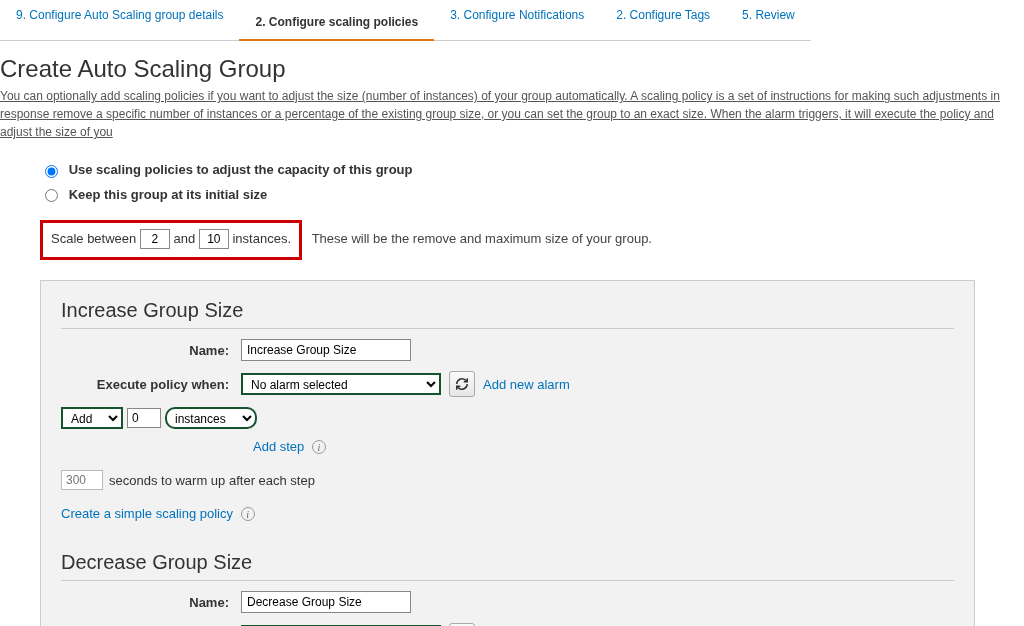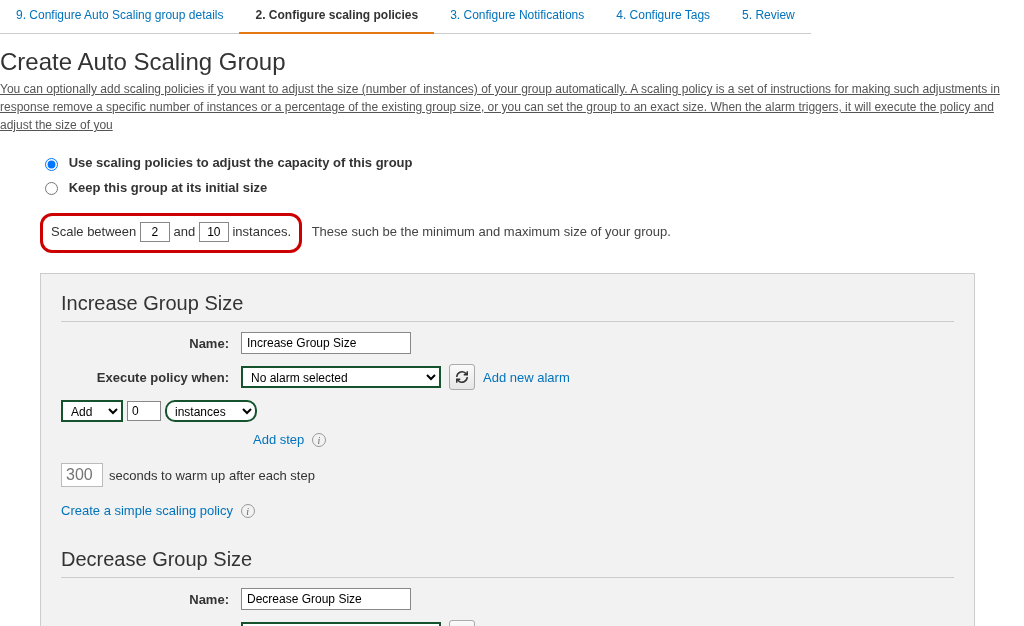--- a/index.html
+++ b/index.html
@@ -21,20 +21,21 @@
     color: #0073bb;
     font-size: 12px;
     border-bottom: 1px solid #ccc;
     cursor: pointer;
     white-space: nowrap;
   }
   .wizard-step.active {
     color: #333;
     border-bottom: 2px solid #e47911;
     font-weight: bold;
+    margin-top: 7px;
   }
   .page-title {
     font-size: 24px;
     font-weight: normal;
     color: #333;
     margin: 14px 0 4px 0;
   }
   .page-desc {
     font-size: 12px;
     color: #555;
@@ -62,21 +63,21 @@
     margin-left: 40px;
     font-size: 13px;
     margin-bottom: 20px;
     position: relative;
   }
   .scale-between-inner {
     display: inline-block;
     position: relative;
     padding: 6px 8px 8px 8px;
     border: 3px solid #cc0000;
-    border-radius: 12px;
+    border-radius: 0;
   }
   .small-num {
     width: 30px;
     text-align: center;
     font-size: 12px;
     padding: 2px;
     border: 1px solid #888;
   }
   .hint-text {
     font-size: 13px;
@@ -158,37 +159,37 @@
     font-size: 10px;
     line-height: 14px;
     text-align: center;
     color: #666;
     margin-left: 4px;
     font-style: italic;
     font-family: Georgia, serif;
   }
   .warmup-input {
     width: 42px;
-    font-size: 16px;
+    font-size: 12px;
     padding: 2px 4px;
     border: 1px solid #bbb;
     color: #999;
   }
   .simple-policy-link {
     margin: 16px 0 30px 0;
   }
 </style>
 </head>
 <body>
 
 <div class="wizard-steps">
   <div class="wizard-step">9. Configure Auto Scaling group details</div>
   <div class="wizard-step active">2. Configure scaling policies</div>
   <div class="wizard-step">3. Configure Notifications</div>
-  <div class="wizard-step">4. Configure Tags</div>
+  <div class="wizard-step">2. Configure Tags</div>
   <div class="wizard-step">5. Review</div>
 </div>
 
 <h1 class="page-title">Create Auto Scaling Group</h1>
 <div class="page-desc">You can optionally add scaling policies if you want to adjust the size (number of instances) of your group automatically. A scaling policy is a set of instructions for making such adjustments in response remove a specific number of instances or a percentage of the existing group size, or you can set the group to an exact size. When the alarm triggers, it will execute the policy and adjust the size of you</div>
 
 <div class="radio-group">
   <div class="radio-row">
     <input type="radio" name="mode" checked="" style="">
     <label>Use scaling policies to adjust the capacity of this group</label>
@@ -200,21 +201,21 @@
 </div>
 
 <div class="scale-between-wrap">
   <span class="scale-between-inner">
     <span>Scale between</span>
     <input class="small-num" value="2" style="">
     <span>and</span>
     <input class="small-num" value="10" style="">
     <span>instances.</span>
   </span>
-  <span class="hint-text">These such be the minimum and maximum size of your group.</span>
+  <span class="hint-text">These will be the remove and maximum size of your group.</span>
 </div>
 
 <div class="policy-panel">
 
   <h2>Increase Group Size</h2>
 
   <div class="form-row">
     <div class="form-label">Name:</div>
     <input class="text-input name-input" value="Increase Group Size" style="">
   </div>

